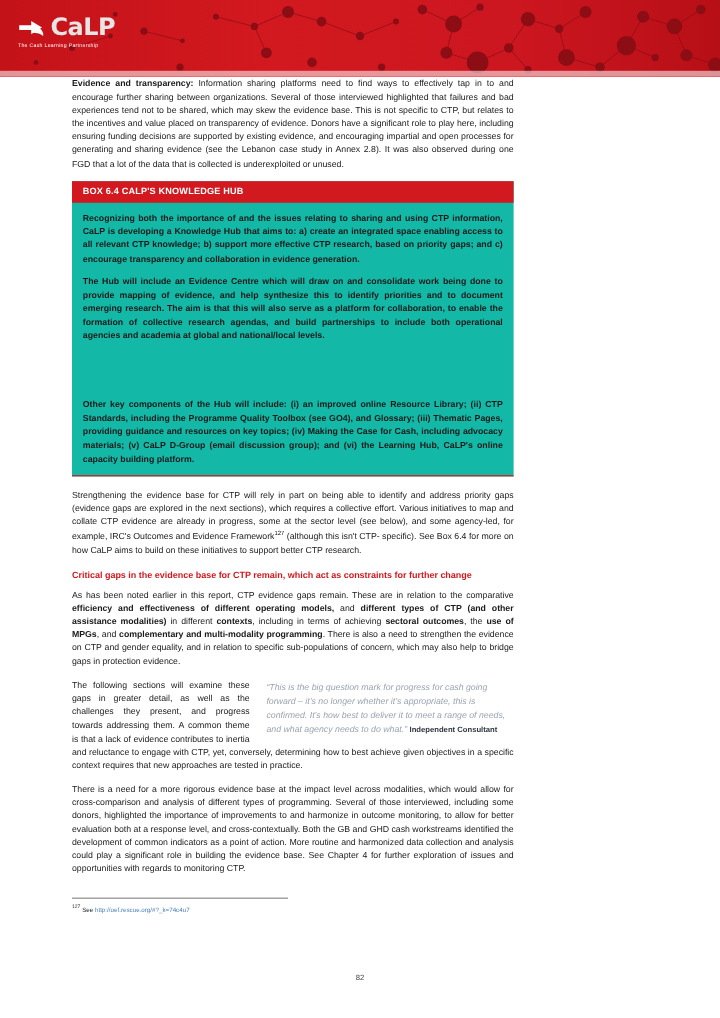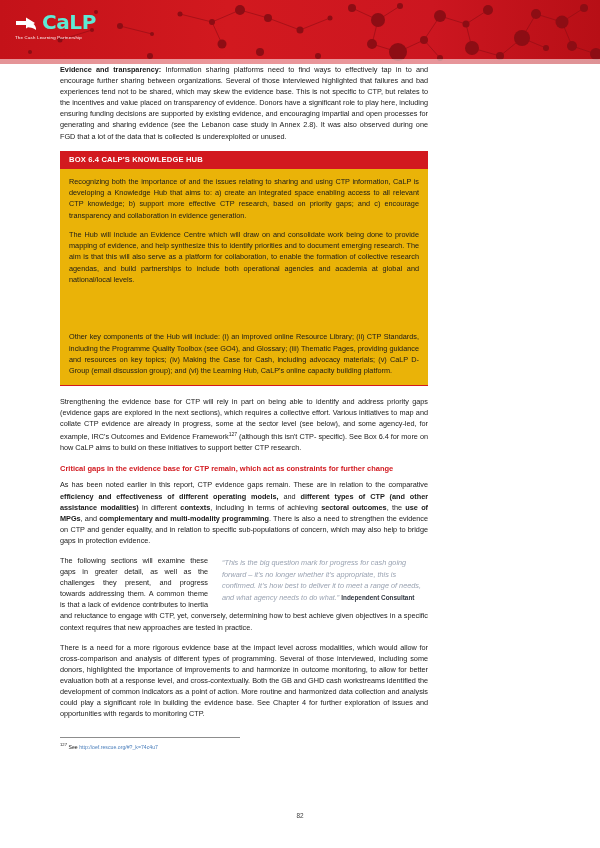--- a/index.html
+++ b/index.html
@@ -48,21 +48,21 @@
     top: 12px;
     z-index: 6;
   }
   .logo-row {
     display: flex;
     align-items: flex-end;
     gap: 2px;
   }
   .logo-mark { display: block; }
   .logo-word {
-    color: #5eead4;
+    color: #e5e5e5;
     font-size: 20px;
     font-weight: bold;
     line-height: 1;
     letter-spacing: -0.4px;
     font-family: "DejaVu Sans", sans-serif;
   }
   .logo-tag {
     color: #ffffff;
     font-size: 4.3px;
     letter-spacing: 0.25px;
@@ -95,32 +95,33 @@
     color: #1a1a1a;
     letter-spacing: -0.02px;
   }
   .first-para { margin-top: 26px; }
   b, strong { font-weight: bold; }
 
   
   .info-box {
     margin: 8px 0 10px 0;
     border-bottom: 1.6px solid #d2191f;
-    background: #eab308;
+    background: #14b8a6;
   }
   .info-box-header {
     background: #d2191f;
     color: #ffffff;
     font-size: 7.6px;
     font-weight: bold;
     letter-spacing: 0.15px;
     padding: 4.5px 9px 4.5px 9px;
   }
   .info-box-body {
     padding: 7px 9px 8px 9px;
+    font-weight: bold;
   }
   .info-box-body p {
     font-size: 7.3px;
     line-height: 11.3px;
     text-align: justify;
     margin: 0 0 8px 0;
     color: #1a1a1a;
   }
   .info-box-body p:last-child { margin-bottom: 0; margin-top: 46px; }
 

